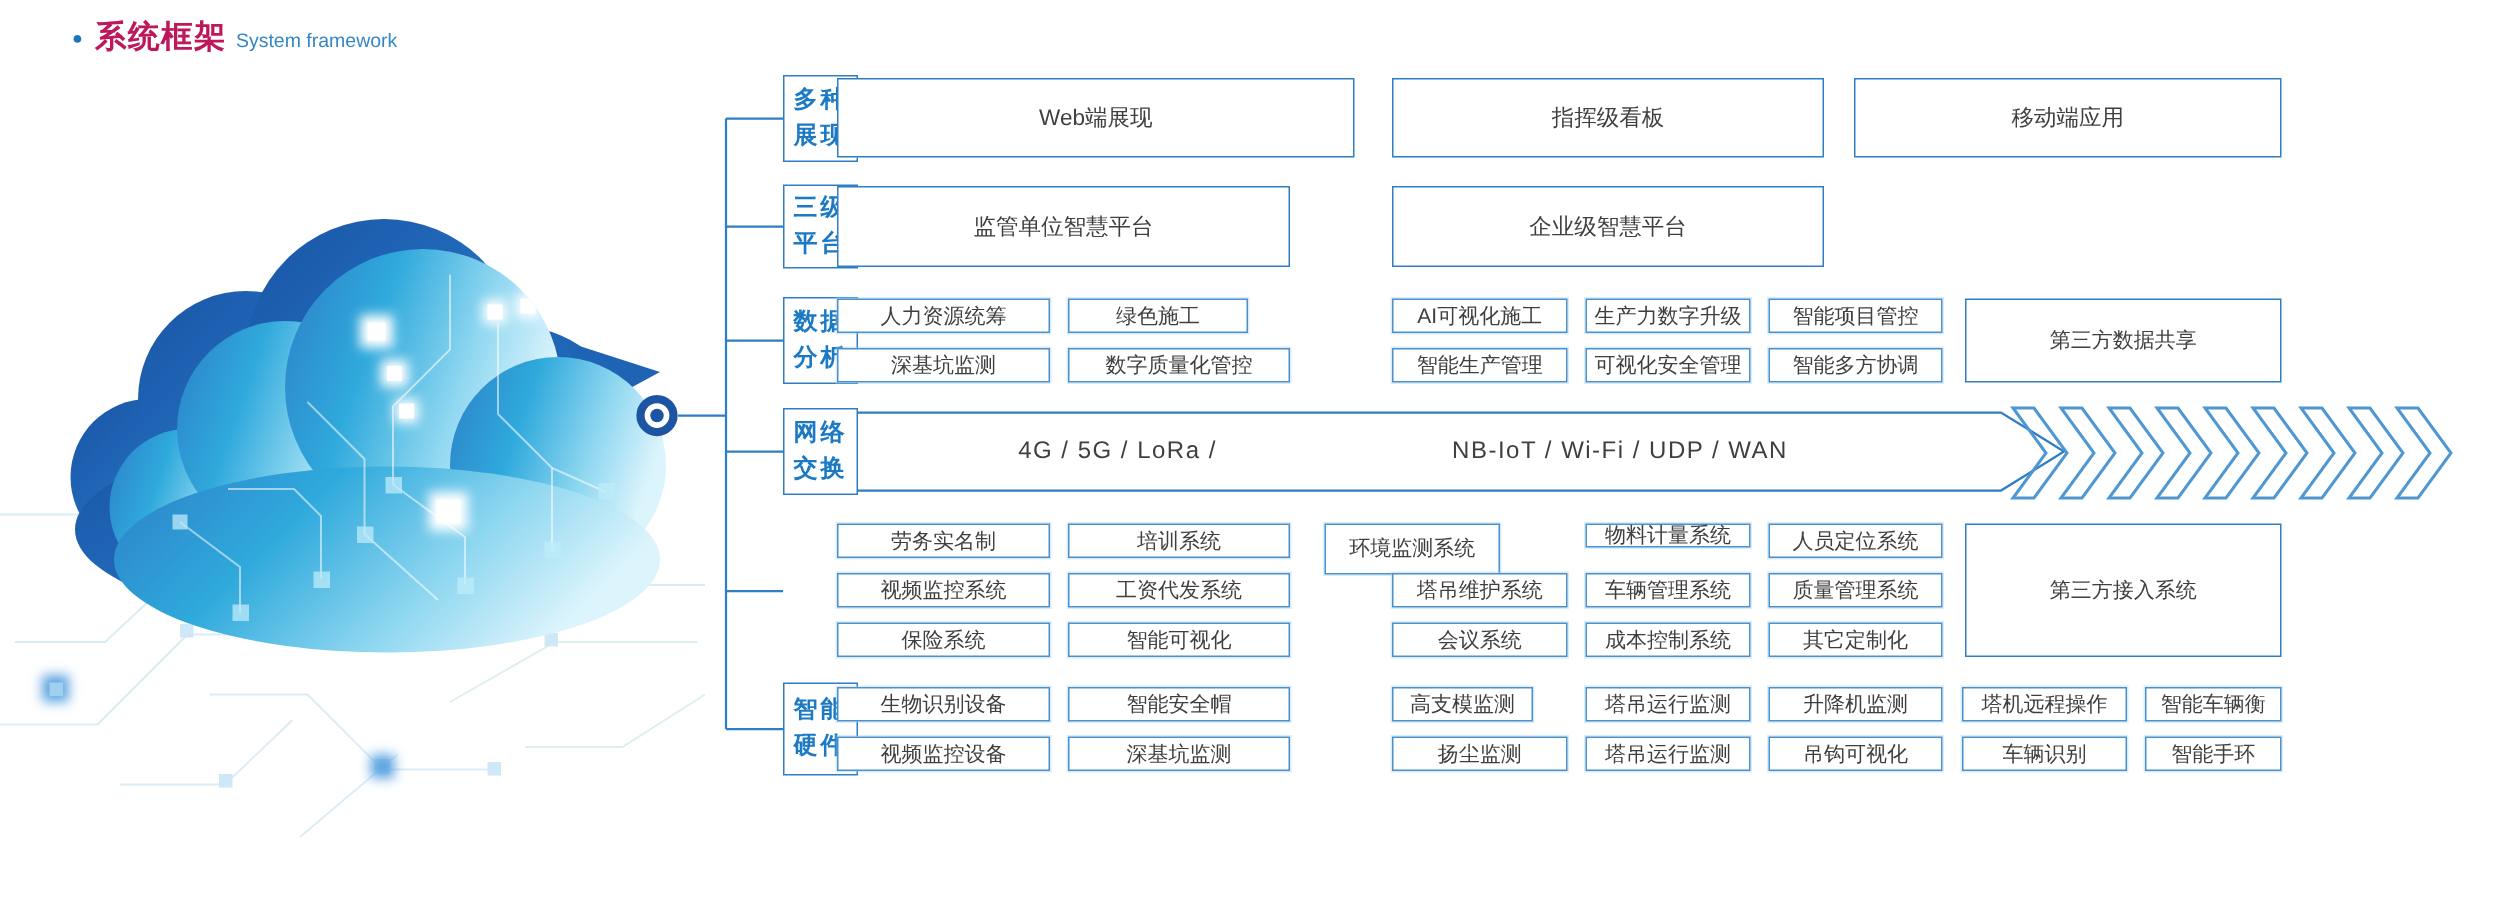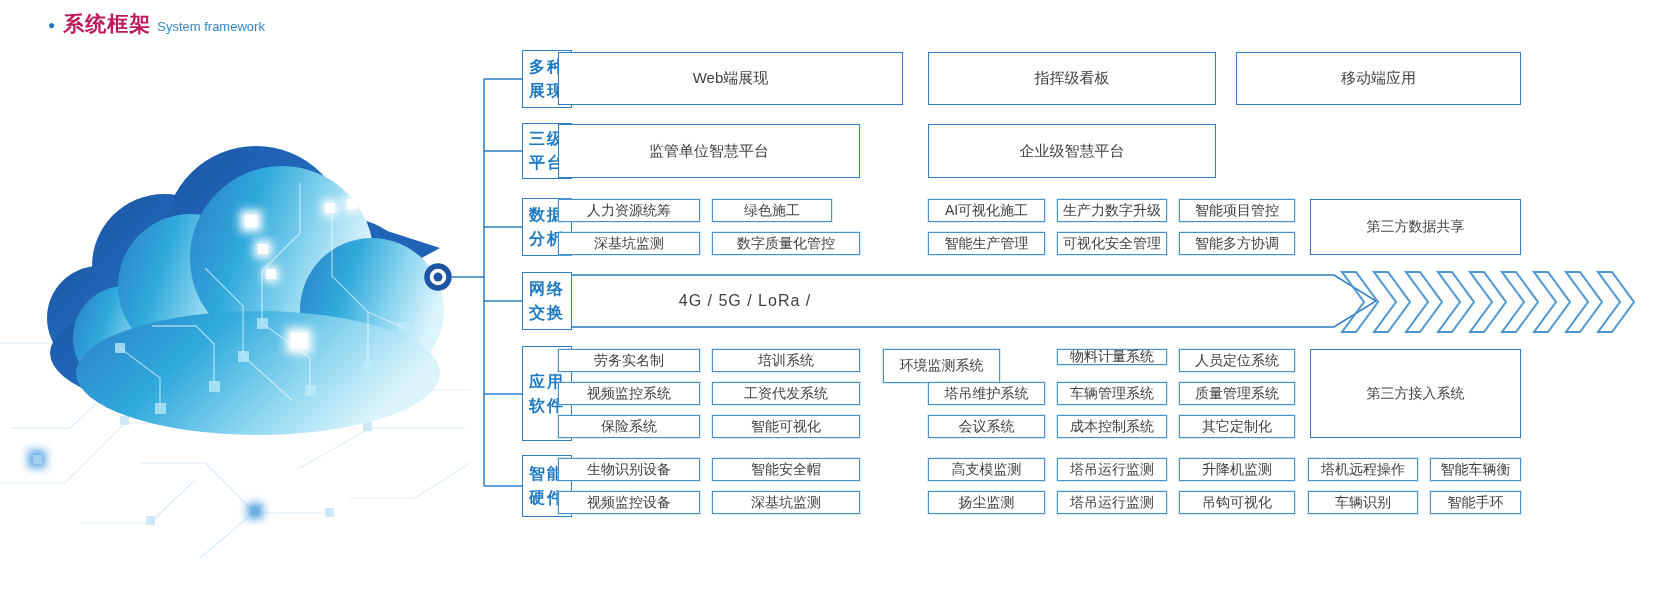--- a/index.html
+++ b/index.html
@@ -180,24 +180,20 @@
       <span>平台</span>
   </div>
   <div class="lbl" style="left:522px;top:198px;width:50px;height:58px">
     <span>数据</span>
       <span>分析</span>
   </div>
   <div class="lbl" style="left:522px;top:272px;width:50px;height:58px">
     <span>网络</span>
       <span>交换</span>
   </div>
-  <div class="lbl" style="left:522px;top:346px;width:50px;height:95px">
-    <span>应用</span>
-      <span>软件</span>
-  </div>
   <div class="lbl" style="left:522px;top:455px;width:50px;height:62px">
     <span>智能</span>
       <span>硬件</span>
   </div>
 
   <div class="box" style="left:558px;top:52px;width:345px;height:53px">Web端展现</div>
   <div class="box" style="left:928px;top:52px;width:288px;height:53px">指挥级看板</div>
   <div class="box" style="left:1236px;top:52px;width:285px;height:53px">移动端应用</div>
 
   <div class="box" style="left:558px;top:124px;width:302px;height:54px">监管单位智慧平台</div>
@@ -210,20 +206,21 @@
 
   <div class="box sm" style="left:928px;top:199px;width:117px;height:23px">AI可视化施工</div>
   <div class="box sm" style="left:1057px;top:199px;width:110px;height:23px">生产力数字升级</div>
   <div class="box sm" style="left:1179px;top:199px;width:116px;height:23px">智能项目管控</div>
   <div class="box sm" style="left:928px;top:232px;width:117px;height:23px">智能生产管理</div>
   <div class="box sm" style="left:1057px;top:232px;width:110px;height:23px">可视化安全管理</div>
   <div class="box sm" style="left:1179px;top:232px;width:116px;height:23px">智能多方协调</div>
   <div class="box side" style="left:1310px;top:199px;width:211px;height:56px">第三方数据共享</div>
 
   <div class="nettext" style="left:645px;width:200px">4G / 5G / LoRa /</div>
+  <div class="nettext" style="left:955px;width:250px">NB-IoT / Wi-Fi / UDP / WAN</div>
 
   <div class="box sm" style="left:558px;top:349px;width:142px;height:23px">劳务实名制</div>
   <div class="box sm" style="left:712px;top:349px;width:148px;height:23px">培训系统</div>
   <div class="box sm" style="left:558px;top:382px;width:142px;height:23px">视频监控系统</div>
   <div class="box sm" style="left:712px;top:382px;width:148px;height:23px">工资代发系统</div>
   <div class="box sm" style="left:558px;top:415px;width:142px;height:23px">保险系统</div>
   <div class="box sm" style="left:712px;top:415px;width:148px;height:23px">智能可视化</div>
 
   <div class="box sm" style="left:883px;top:349px;width:117px;height:34px">环境监测系统</div>
   <div class="box sm" style="left:1057px;top:349px;width:110px;height:16px">物料计量系统</div>
@@ -231,21 +228,21 @@
   <div class="box sm" style="left:928px;top:382px;width:117px;height:23px">塔吊维护系统</div>
   <div class="box sm" style="left:1057px;top:382px;width:110px;height:23px">车辆管理系统</div>
   <div class="box sm" style="left:1179px;top:382px;width:116px;height:23px">质量管理系统</div>
   <div class="box sm" style="left:928px;top:415px;width:117px;height:23px">会议系统</div>
   <div class="box sm" style="left:1057px;top:415px;width:110px;height:23px">成本控制系统</div>
   <div class="box sm" style="left:1179px;top:415px;width:116px;height:23px">其它定制化</div>
   <div class="box side" style="left:1310px;top:349px;width:211px;height:89px">第三方接入系统</div>
 
   <div class="box sm" style="left:558px;top:458px;width:142px;height:23px">生物识别设备</div>
   <div class="box sm" style="left:712px;top:458px;width:148px;height:23px">智能安全帽</div>
-  <div class="box sm" style="left:928px;top:458px;width:117px;height:23px">高支模监测</div>
+  <div class="box sm" style="left:928px;top:458px;width:94px;height:23px">高支模监测</div>
   <div class="box sm" style="left:1057px;top:458px;width:110px;height:23px">塔吊运行监测</div>
   <div class="box sm" style="left:1179px;top:458px;width:116px;height:23px">升降机监测</div>
   <div class="box sm" style="left:1308px;top:458px;width:110px;height:23px">塔机远程操作</div>
   <div class="box sm" style="left:1430px;top:458px;width:91px;height:23px">智能车辆衡</div>
 
   <div class="box sm" style="left:558px;top:491px;width:142px;height:23px">视频监控设备</div>
   <div class="box sm" style="left:712px;top:491px;width:148px;height:23px">深基坑监测</div>
   <div class="box sm" style="left:928px;top:491px;width:117px;height:23px">扬尘监测</div>
   <div class="box sm" style="left:1057px;top:491px;width:110px;height:23px">塔吊运行监测</div>
   <div class="box sm" style="left:1179px;top:491px;width:116px;height:23px">吊钩可视化</div>

